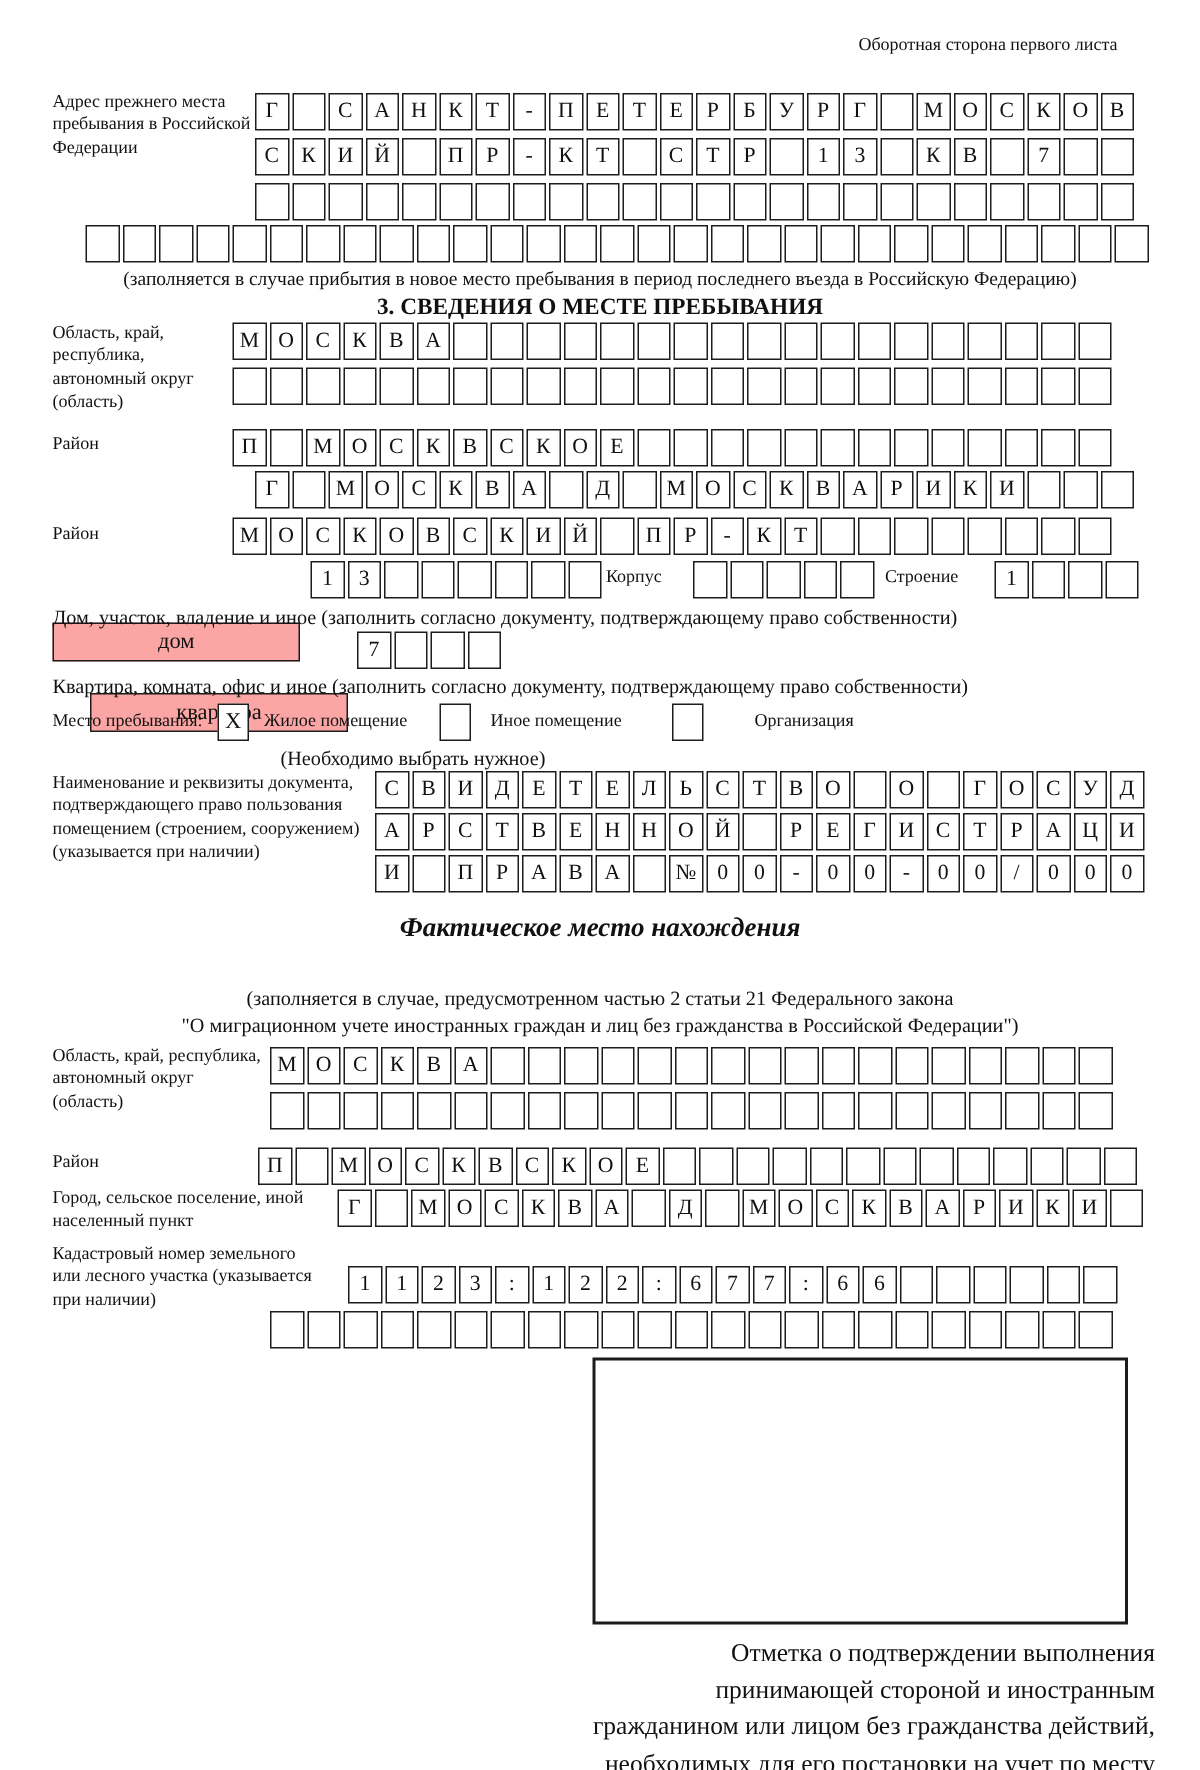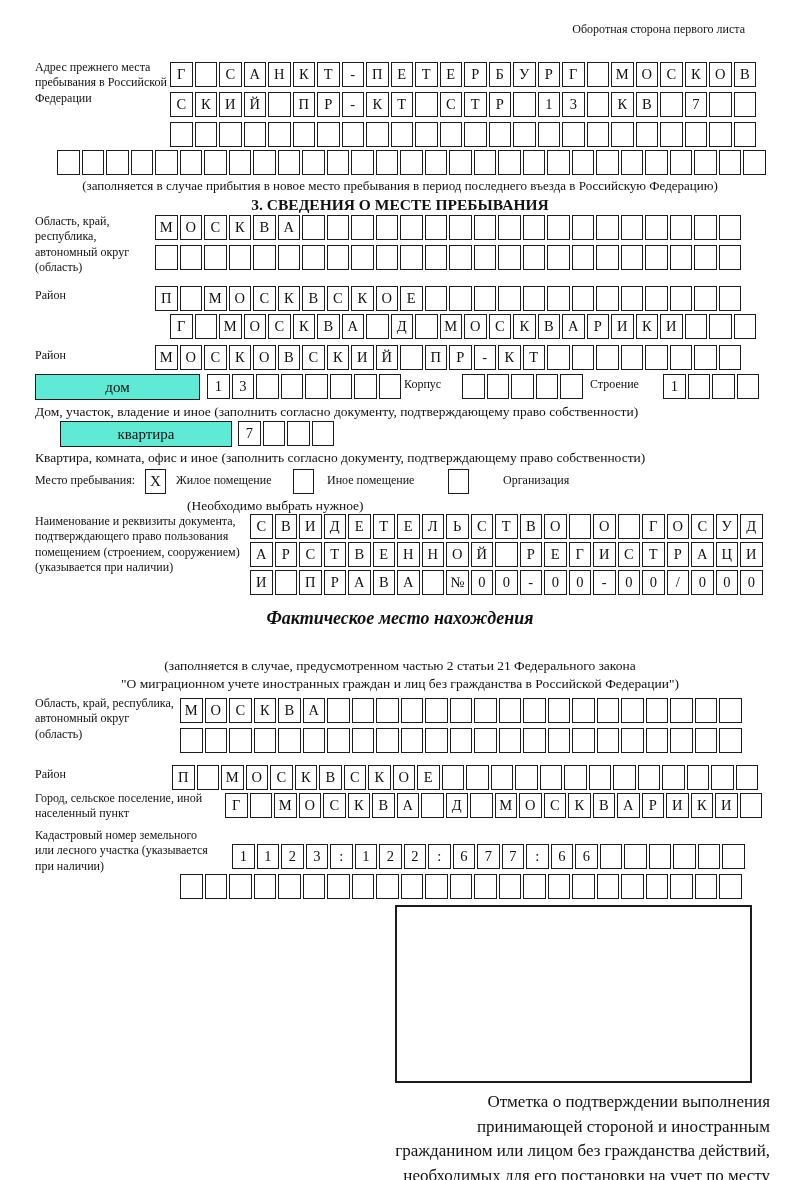--- a/index.html
+++ b/index.html
@@ -11,21 +11,21 @@
   .abs{position:absolute;}
   .lbl{font-size:12px;line-height:1.28;}
   .cells{display:flex;gap:2px;}
   .cell{
     box-sizing:border-box;flex:0 0 auto;width:22.5px;height:25px;
     border:1.6px solid #1c1c1c;display:flex;align-items:center;justify-content:center;
     font-size:14.5px;font-family:"Liberation Serif","DejaVu Serif",serif;background:#fff;
   }
   .widebox{
     box-sizing:border-box;border:1.6px solid #1c1c1c;height:26px;
-    display:flex;align-items:center;justify-content:center;font-size:15px;background:#5eead4;
+    display:flex;align-items:center;justify-content:center;font-size:15px;background:#fca5a5;margin-top:41px;
   }
   .cbox{
     box-sizing:border-box;width:21px;height:25px;border:1.6px solid #1c1c1c;
     display:flex;align-items:center;justify-content:center;font-size:15px;background:#fff;
   }
   .note{font-size:13px;line-height:1.2;}
   .center{left:0;width:800px;text-align:center;}
   .title{font-weight:bold;font-size:15.5px;}
   .stampbox{box-sizing:border-box;border:2px solid #1c1c1c;background:#fff;}
 </style>

